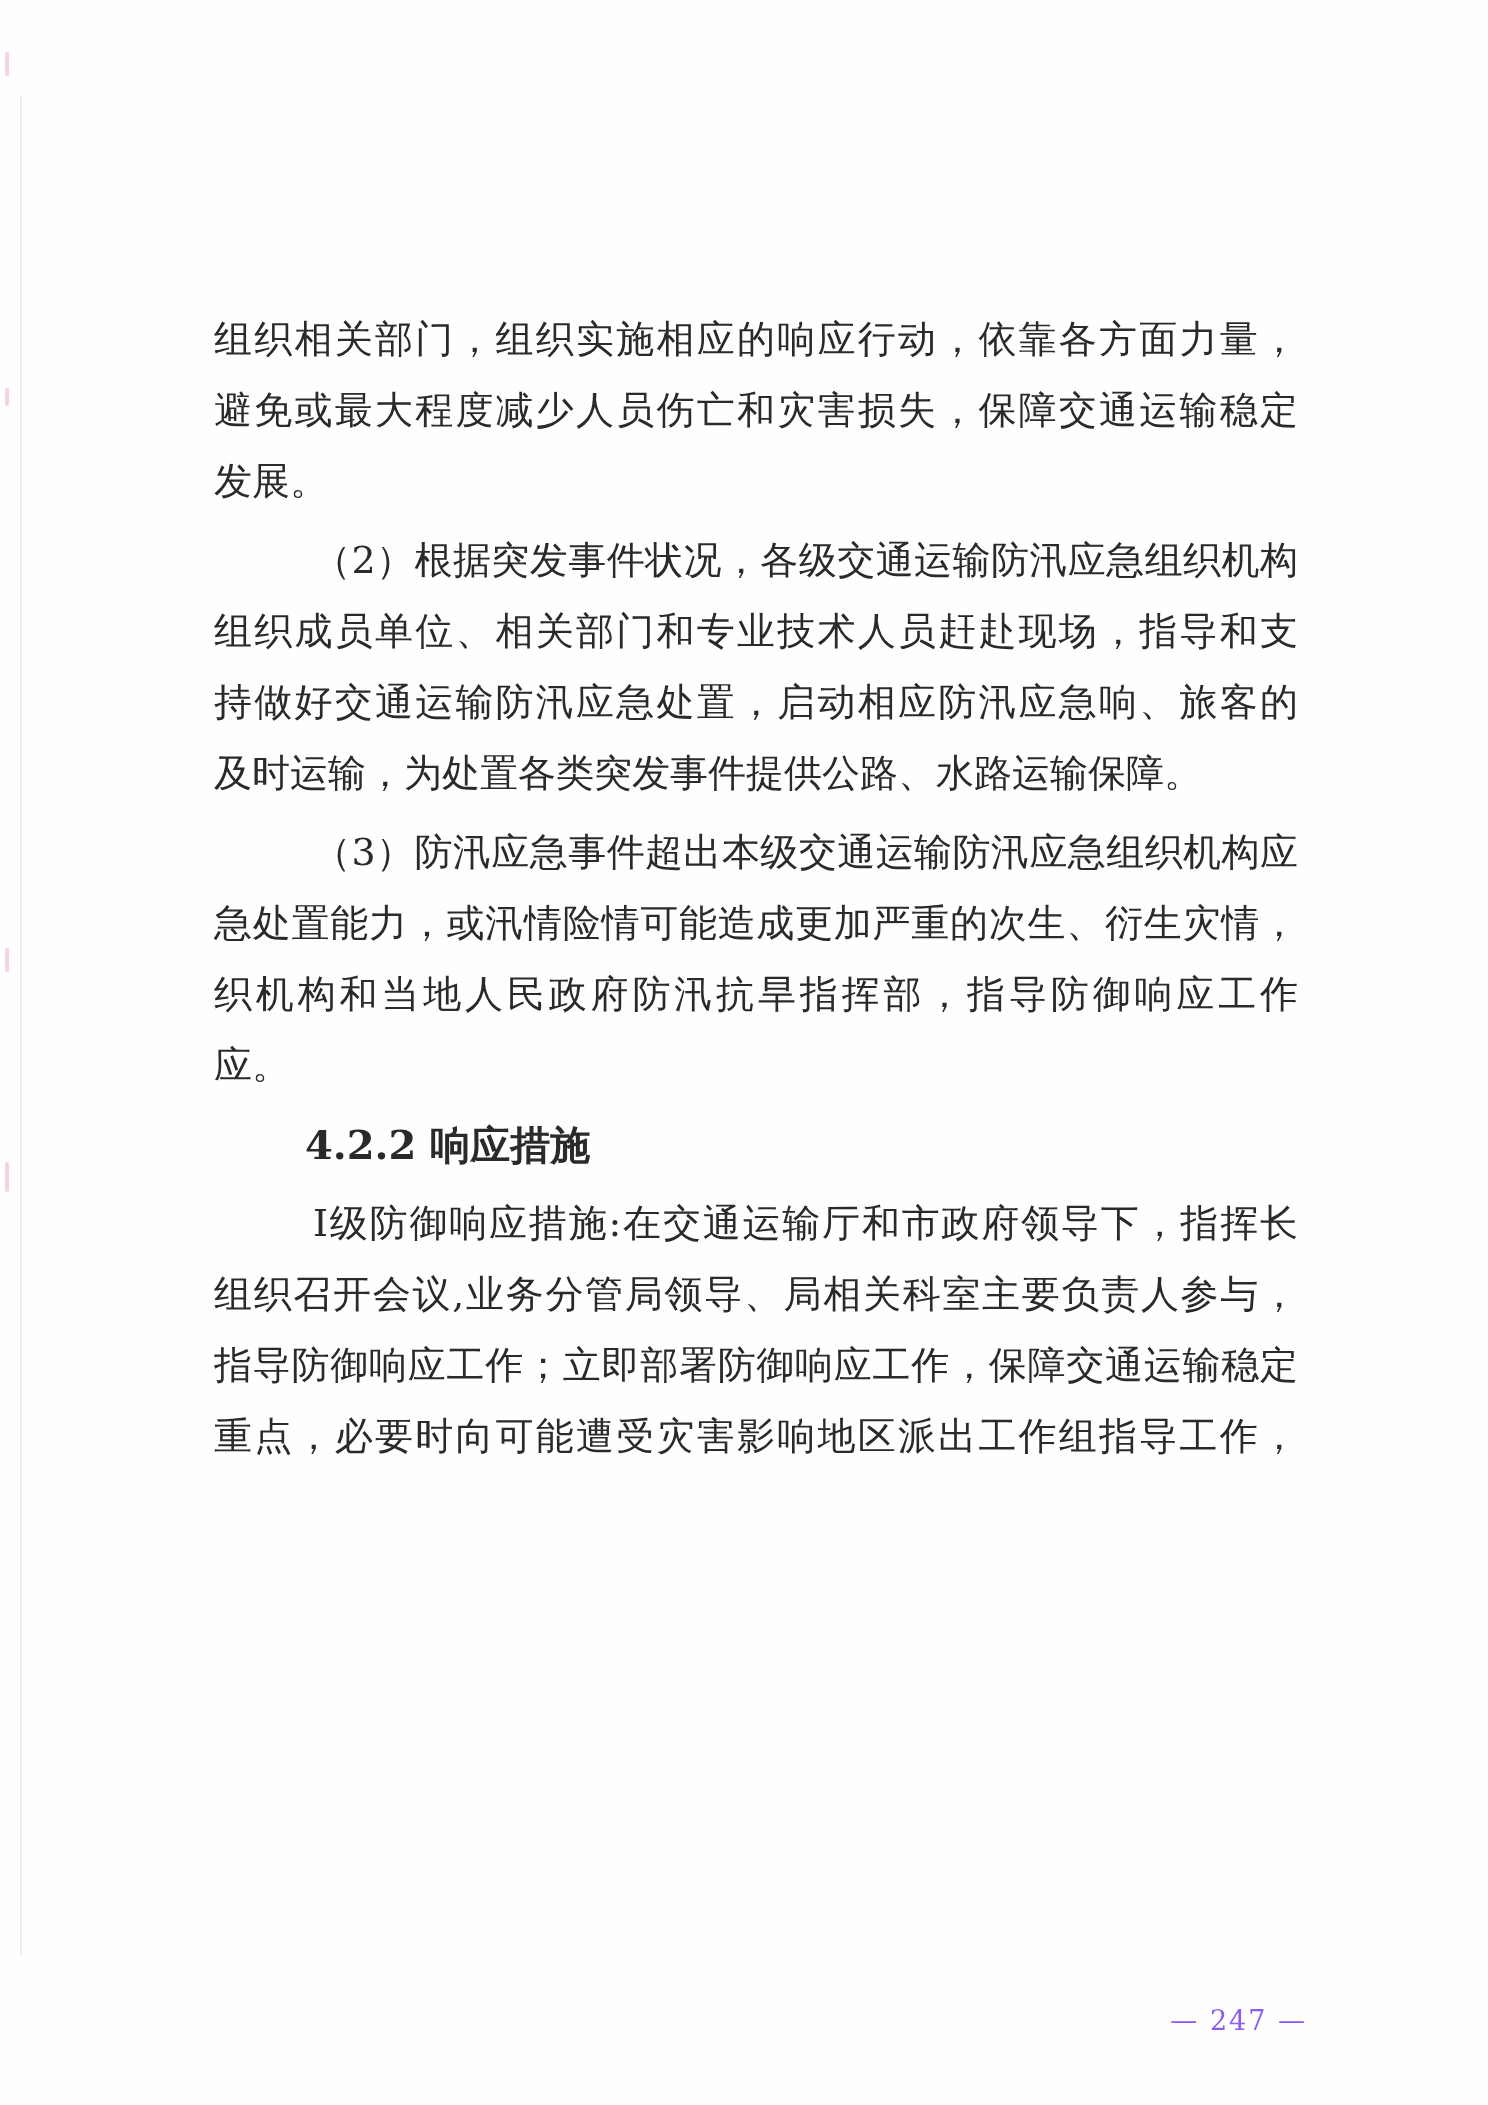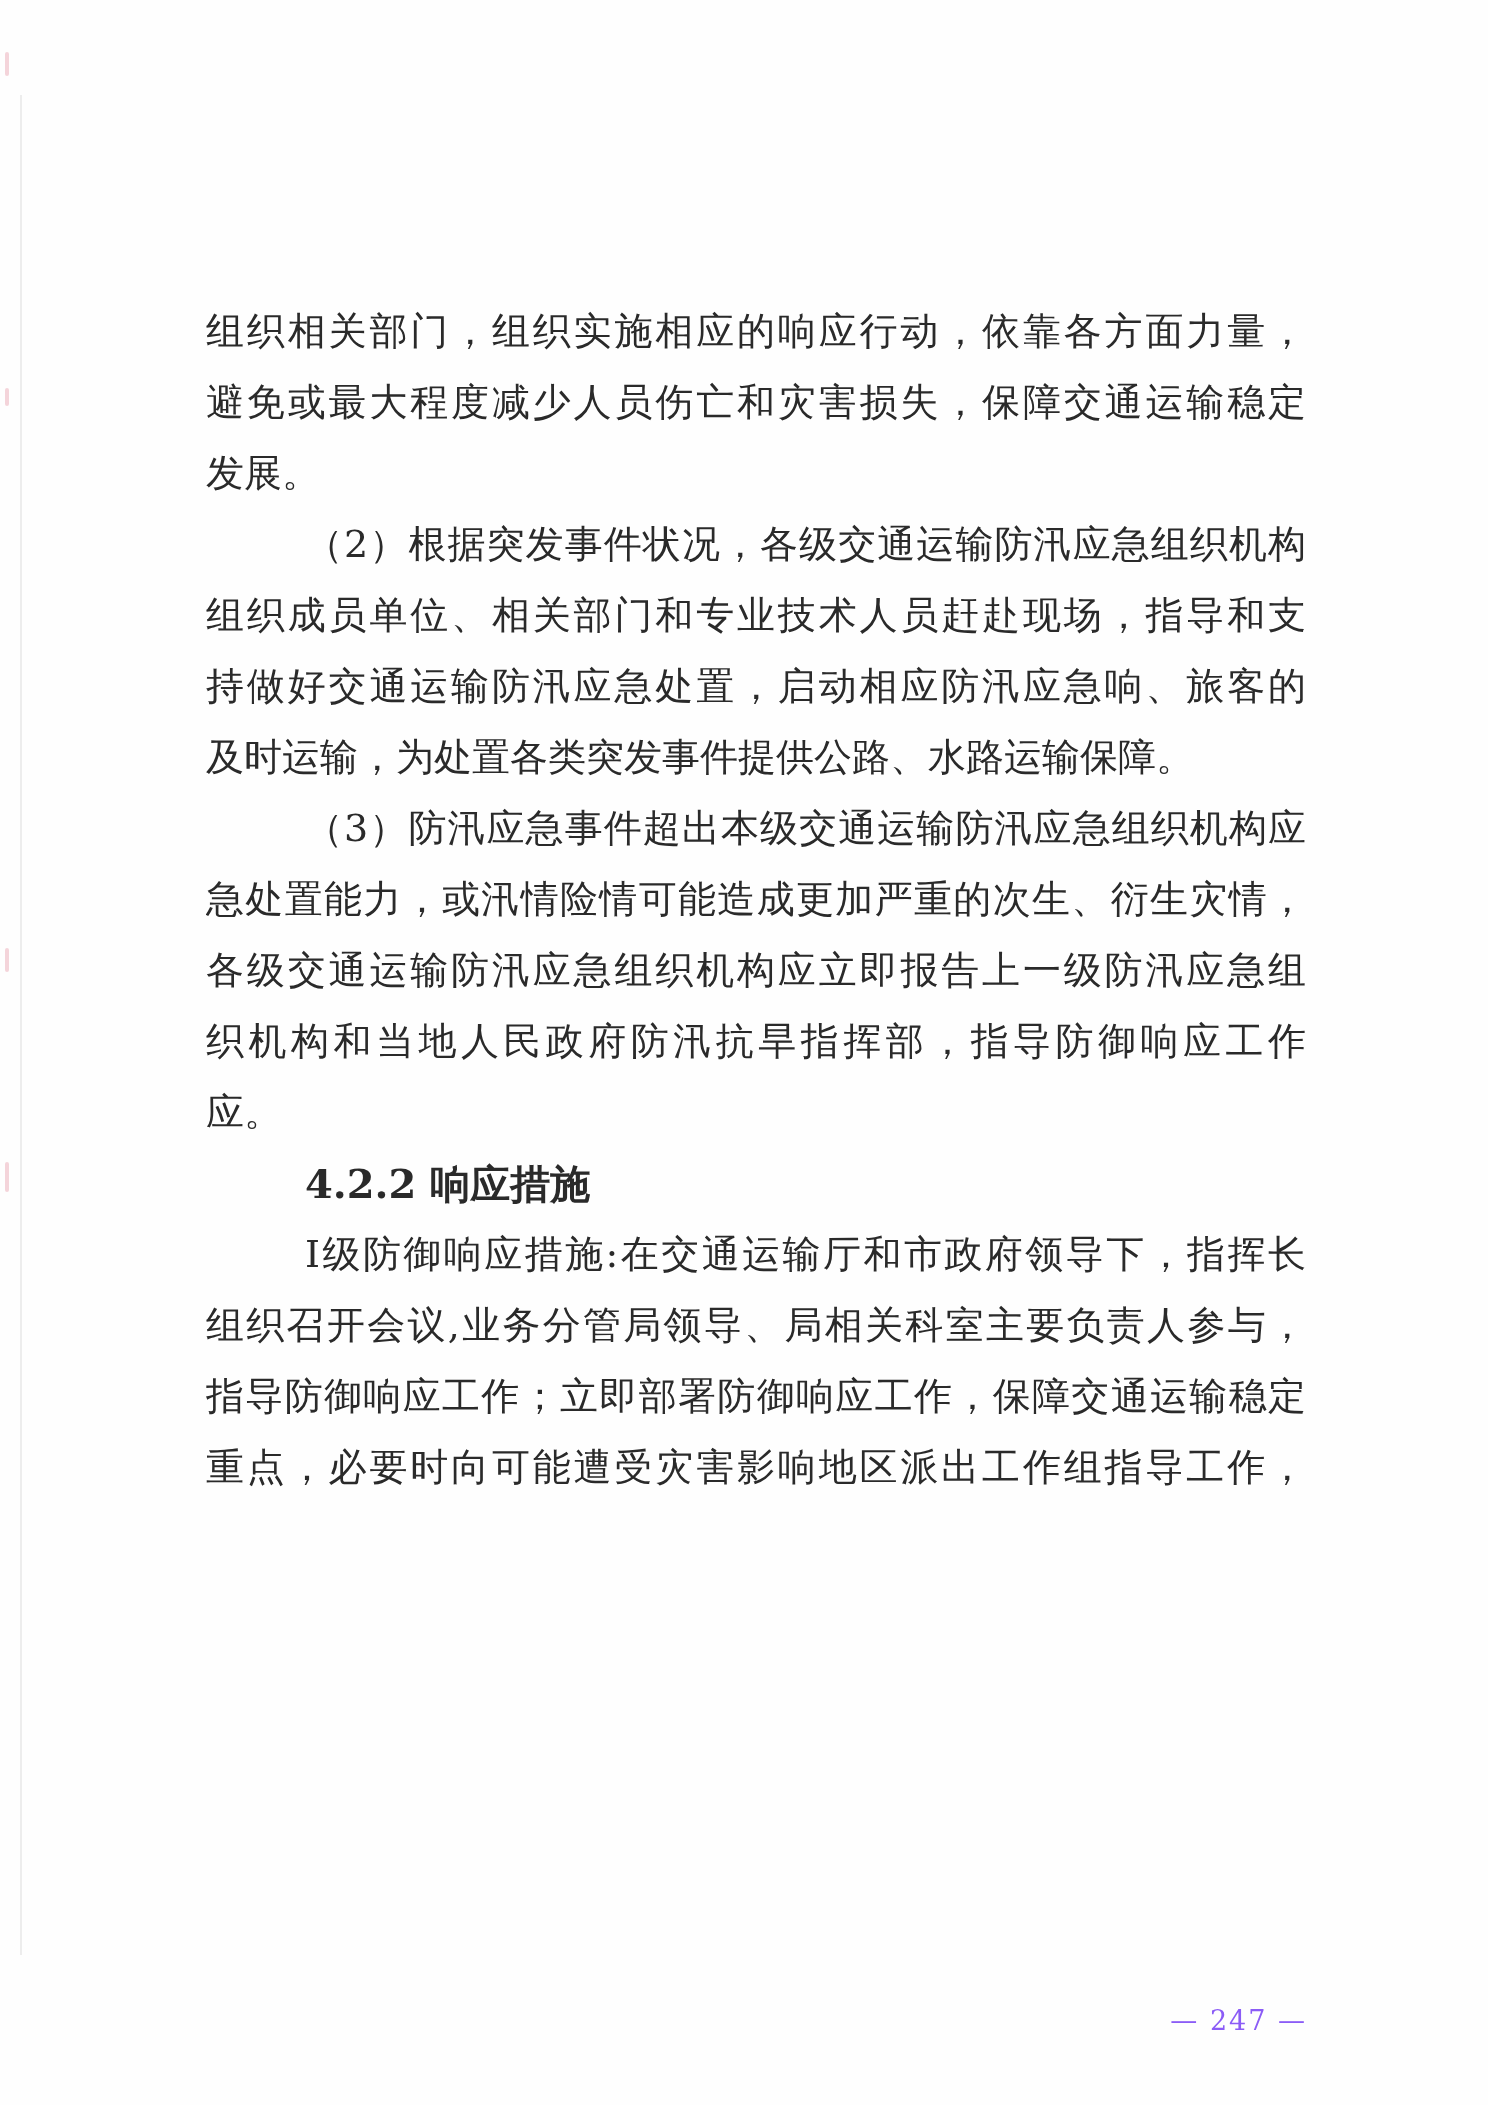--- a/index.html
+++ b/index.html
@@ -39,21 +39,21 @@
   .artifact.a2 { top: 388px; height: 18px; }
   .artifact.a3 { top: 948px; }
   .artifact.a4 { top: 1162px; height: 30px; }
 
   .content {
     position: absolute;
     left: 206px;
     top: 296px;
     width: 1100px;
   }
-  .para { margin: 0; padding: 0; }
+  .para { margin: 8px; padding: 0; }
   .line {
     height: 71px;
     line-height: 71px;
     font-size: 38px;
     text-align: justify;
     text-align-last: justify;
     overflow: hidden;
   }
   .line.indent { text-indent: 99px; }
   .line.last { text-align-last: left; font-family: Liberation Serif, serif; }
@@ -99,21 +99,20 @@
     <div class="para">
       <div class="line indent">（2）根据突发事件状况，各级交通运输防汛应急组织机构</div>
       <div class="line">组织成员单位、相关部门和专业技术人员赶赴现场，指导和支</div>
       <div class="line">持做好交通运输防汛应急处置，启动相应防汛应急响、旅客的</div>
       <div class="line last">及时运输，为处置各类突发事件提供公路、水路运输保障。</div>
     </div>
 
     <div class="para">
       <div class="line indent">（3）防汛应急事件超出本级交通运输防汛应急组织机构应</div>
       <div class="line">急处置能力，或汛情险情可能造成更加严重的次生、衍生灾情，</div>
-      <div class="line">各级交通运输防汛应急组织机构应立即报告上一级防汛应急组</div>
       <div class="line">织机构和当地人民政府防汛抗旱指挥部，指导防御响应工作</div>
       <div class="line last">应。</div>
     </div>
 
     <h3 class="heading">4.2.2 响应措施</h3>
 
 
     <div class="para">
       <div class="line indent">Ⅰ级防御响应措施:在交通运输厅和市政府领导下，指挥长</div>
       <div class="line">组织召开会议,业务分管局领导、局相关科室主要负责人参与，</div>

